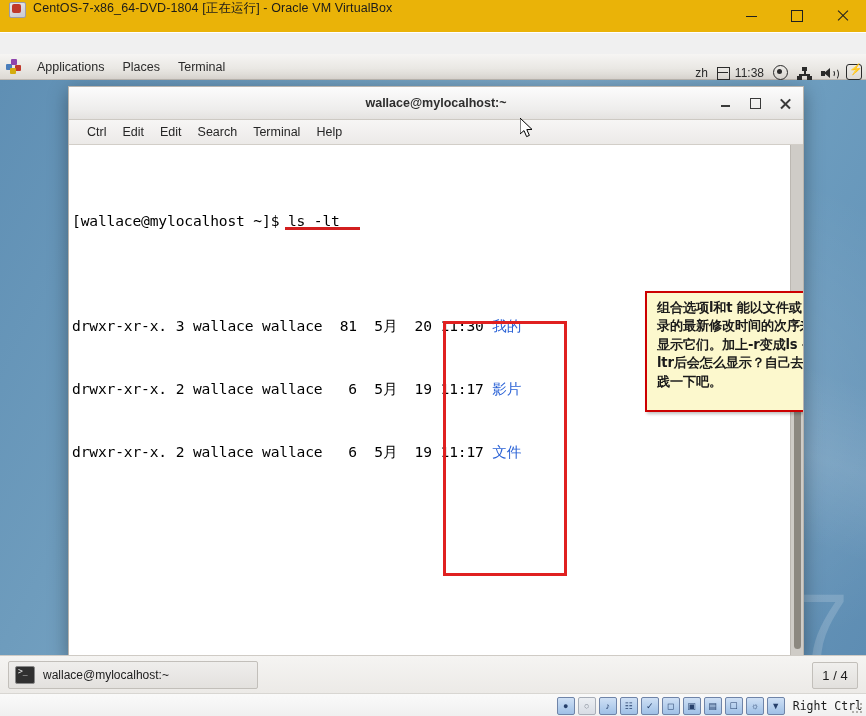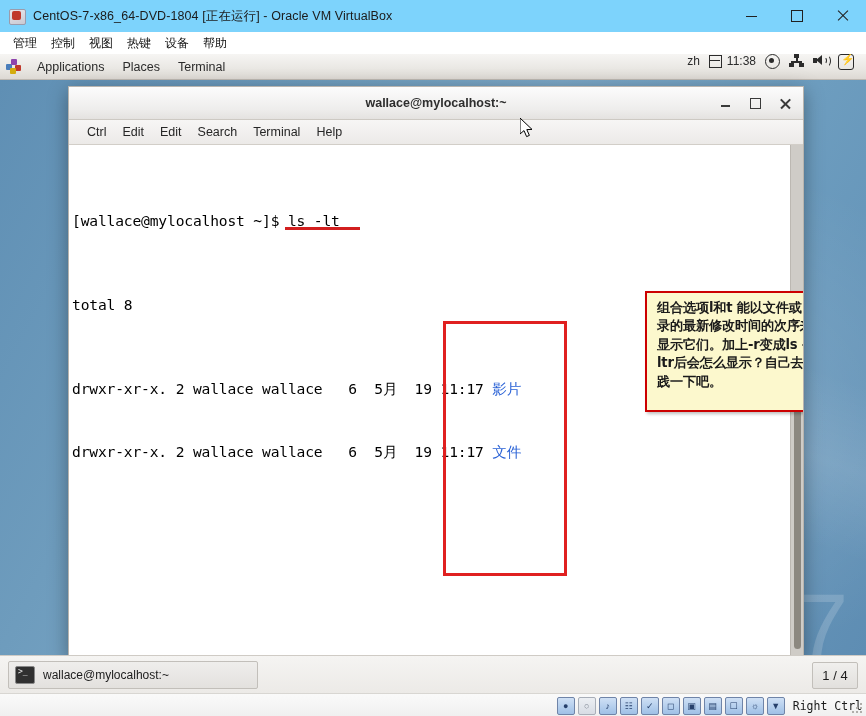--- a/index.html
+++ b/index.html
@@ -18,24 +18,24 @@
     width: 866px;
     height: 716px;
     background: #f0f0f0;
   }
 
   
   .vbox-titlebar {
     position: absolute;
     left: 0; top: 0;
     width: 866px; height: 32px;
-    background: #7dd3fc;
+    background: #eab308;
     border-bottom: 1px solid #ffffff;
     display: flex;
-    align-items: center;
+    align-items: flex-start;
   }
   .vbox-app-icon {
     width: 18px; height: 18px;
     margin-left: 8px; margin-right: 7px;
     position: relative;
     flex: none;
   }
   .vbox-app-icon .box {
     position: absolute;
     left: 1px; top: 2px;
@@ -159,24 +159,24 @@
   .gnome-app-icon i:nth-child(3){ left:9px; top:6px; background:#c0392b; }
   .gnome-app-icon i:nth-child(4){ left:4px; top:9px; background:#d4ac0d; }
   .gnome-menu {
     font-size: 12.5px;
     color: #2b2b2b;
     padding: 3px 9px;
     white-space: nowrap;
   }
   .gnome-right {
     position: absolute;
-    right: 12px; top: 0;
+    right: 4px; top: 0;
     height: 26px;
     display: flex;
-    align-items: flex-start;
+    align-items: flex-end;
     gap: 9px;
   }
   .gnome-ind { font-size: 12px; color:#2b2b2b; display:flex; align-items:center; }
   .ind-cal {
     width:11px; height:11px; border:1.4px solid #2b2b2b;
     position: relative; margin-right:5px;
   }
   .ind-cal::after {
     content:''; position:absolute; left:-1px; top:4px; width:11px; height:1.4px; background:#2b2b2b;
   }
@@ -458,28 +458,20 @@
         </div>
       <div class="vbox-winbtn">
           <span class="glyph-max"></span>
         </div>
       <div class="vbox-winbtn close">
           <span class="glyph-close"></span>
         </div>
     </div>
   </div>
 
-  <div class="vbox-menubar">
-    <div class="vbox-menu-item">管理</div>
-    <div class="vbox-menu-item">控制</div>
-    <div class="vbox-menu-item">视图</div>
-    <div class="vbox-menu-item">热键</div>
-    <div class="vbox-menu-item">设备</div>
-    <div class="vbox-menu-item">帮助</div>
-  </div>
 
   <div class="guest">
 
     <div class="guest-wallpaper">
       <div class="wall-swoosh"></div>
       <div class="wall-logo-7">7</div>
 
     </div>
 
     <div class="gnome-panel">
@@ -542,22 +534,22 @@
         <div class="term-menu">Search</div>
         <div class="term-menu">Terminal</div>
         <div class="term-menu">Help</div>
       </div>
 
       <div class="term-body">
         <div class="term-text">
 
           <div class="term-line cmd"><span>[wallace@mylocalhost ~]$ </span><span>ls -lt</span><span class="cmd-underline"></span></div>
 
-          <div class="term-line">total 8</div>
-
+
+          <div class="term-line"><span>drwxr-xr-x. 3 wallace wallace  81  5月  20 11:30 </span><span class="c-blue">我的</span></div>
           <div class="term-line"><span>drwxr-xr-x. 2 wallace wallace   6  5月  19 11:17 </span><span class="c-blue">影片</span></div>
           <div class="term-line"><span>drwxr-xr-x. 2 wallace wallace   6  5月  19 11:17 </span><span class="c-blue">文件</span></div>
           
 
           
           
 
           
           
           

